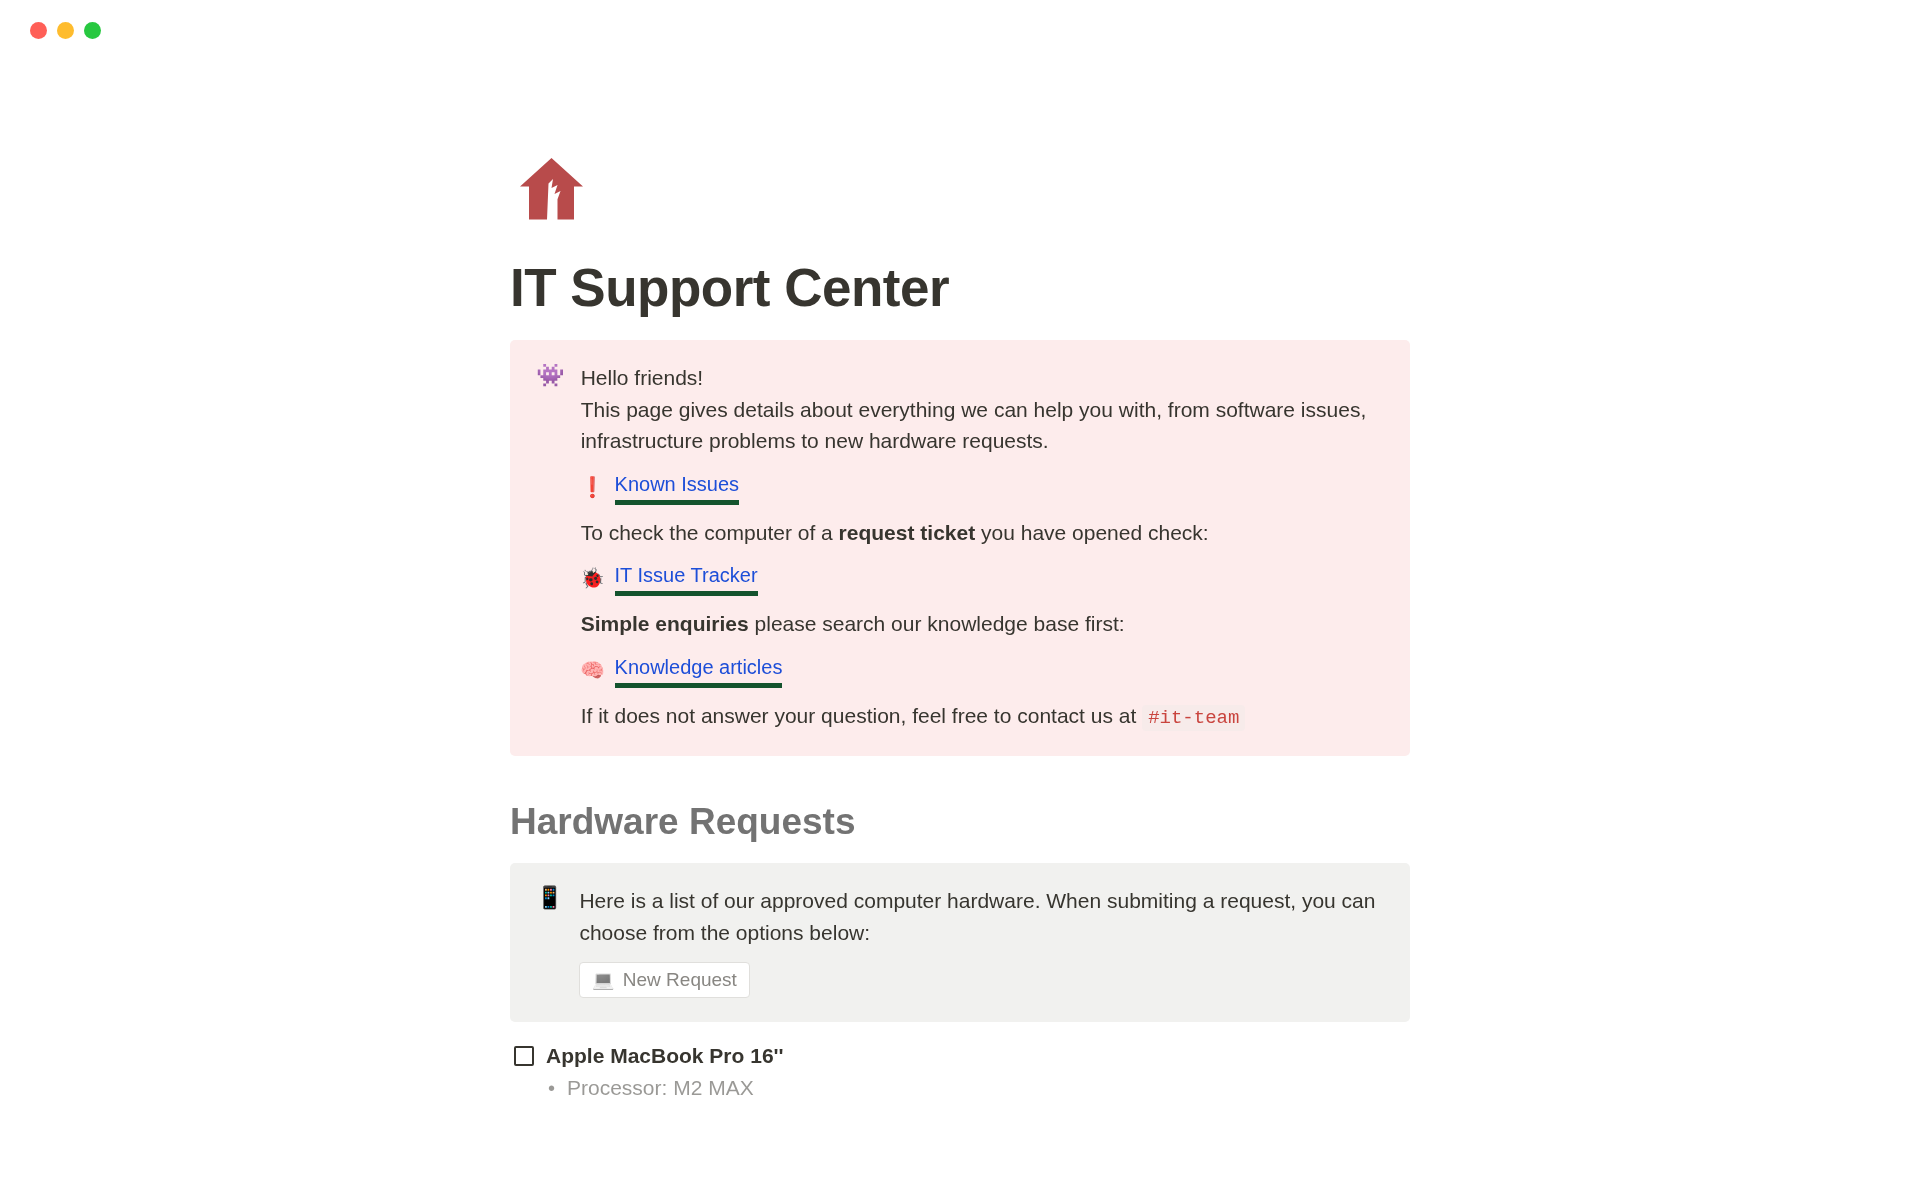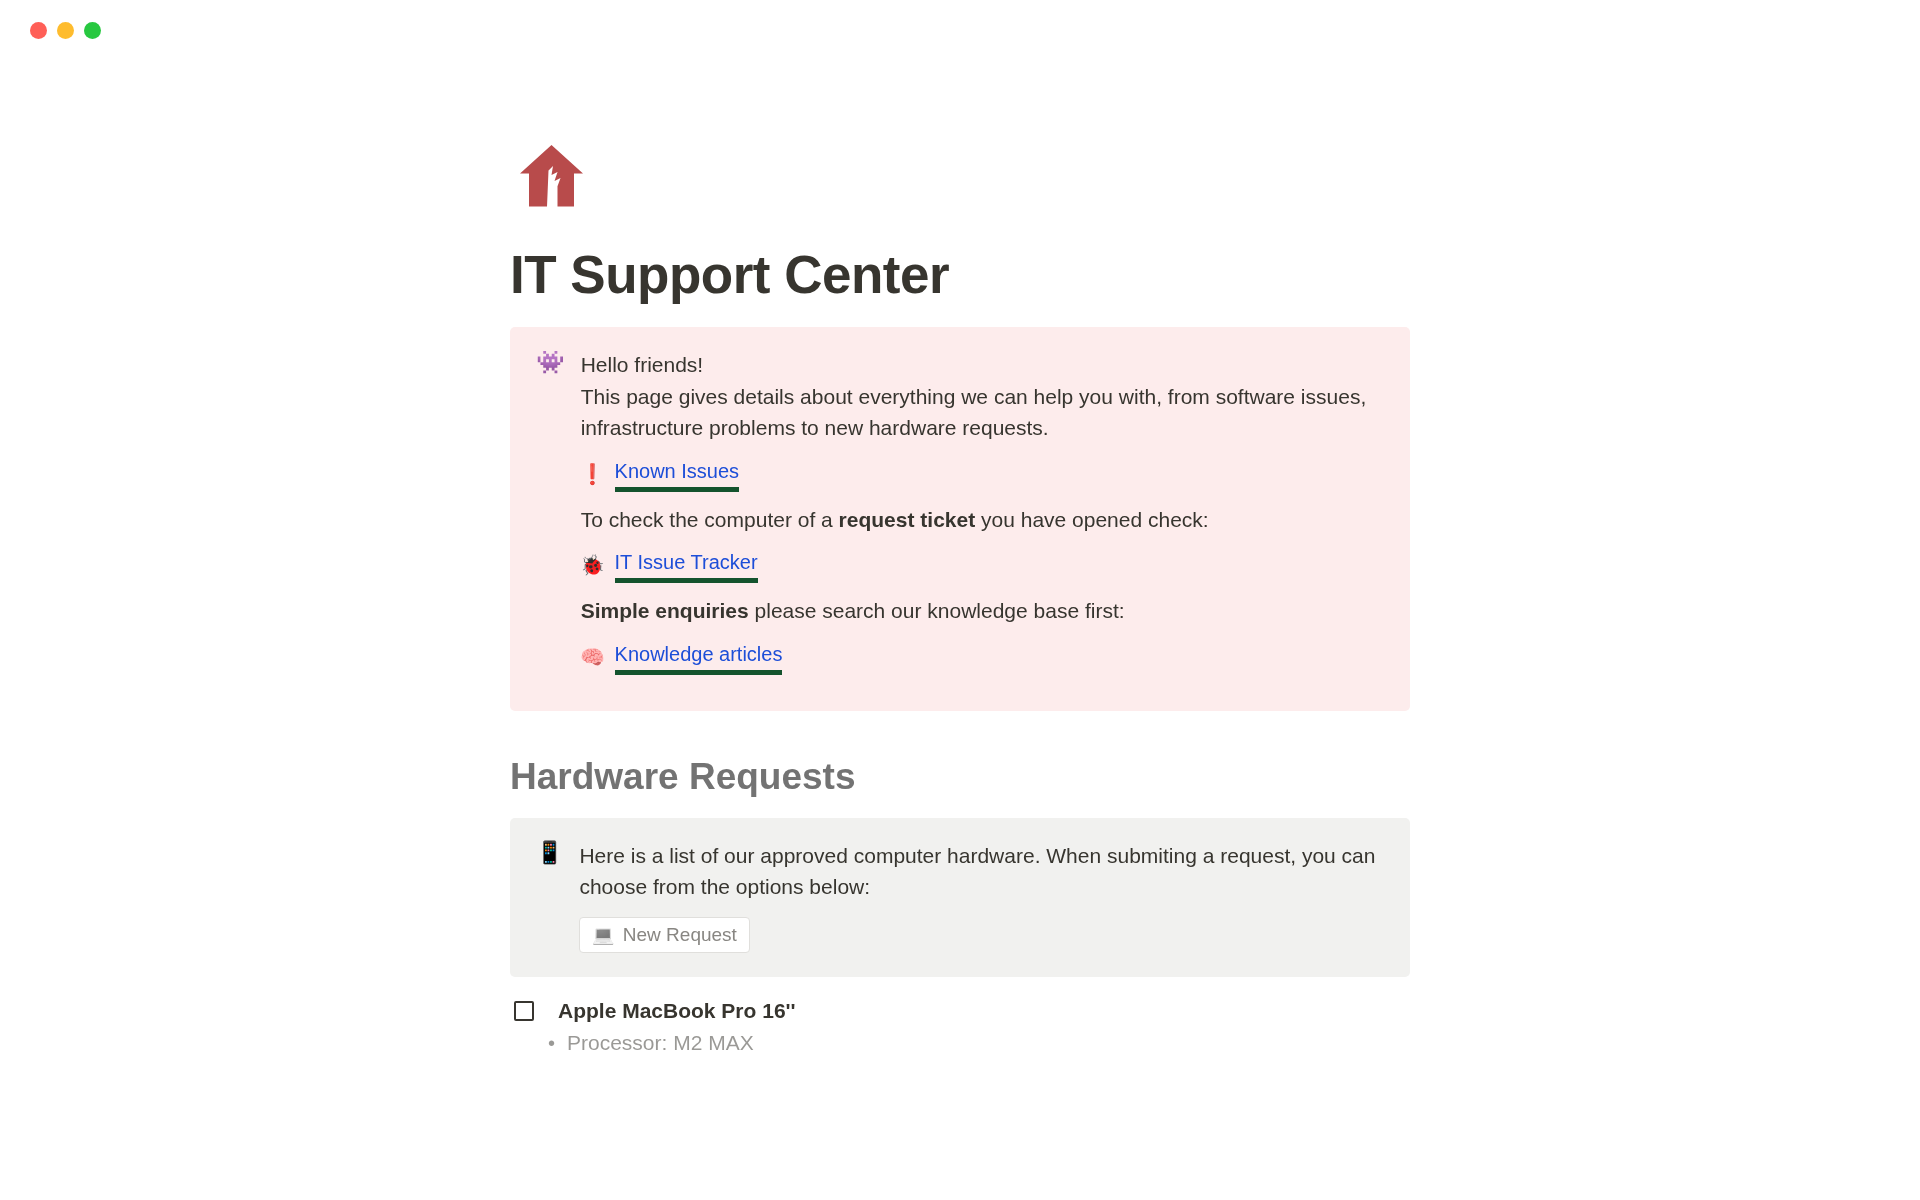--- a/index.html
+++ b/index.html
@@ -24,21 +24,21 @@
       width: 17px;
       height: 17px;
       border-radius: 50%;
     }
     .dot-red { background: #ff5f57; }
     .dot-yellow { background: #febc2e; }
     .dot-green { background: #28c840; }
 
     .content {
       max-width: 900px;
-      margin: 0 auto;
+      margin: 13px auto;
       padding-top: 100px;
     }
 
     .page-icon {
       width: 75px;
       height: 75px;
       margin-bottom: 30px;
       margin-left: 4px;
     }
 
@@ -147,21 +147,21 @@
     }
     .new-request-btn .laptop-emoji {
       font-size: 18px;
       filter: grayscale(100%);
       opacity: 0.7;
     }
 
     .todo-item {
       display: flex;
       align-items: center;
-      gap: 24px;
+      gap: 12px;
       margin-bottom: 8px;
       padding-left: 4px;
     }
     .checkbox {
       width: 20px;
       height: 20px;
       border: 2px solid #37352f;
       border-radius: 2px;
       flex-shrink: 0;
     }
@@ -226,20 +226,23 @@
 
       <p>
         <span class="bold">Simple enquiries</span><span> please search our knowledge base first:</span>
       </p>
 
       <div class="inline-link-row">
         <span class="inline-link-emoji">🧠</span>
         <span class="inline-link-text">Knowledge articles</span>
       </div>
 
+      <p>
+        <span>If it does not answer your question, feel free to contact us at </span><span class="code-tag">#it-team</span>
+      </p>
     </div>
   </div>
 
   <h2 class="section-heading">Hardware Requests</h2>
 
   <div class="callout-grey">
     <div class="callout-grey-icon">📱</div>
     <div class="callout-grey-body">
       <p>Here is a list of our approved computer hardware.  When submiting a request, you can choose from the options below:</p>
       <button class="new-request-btn">

